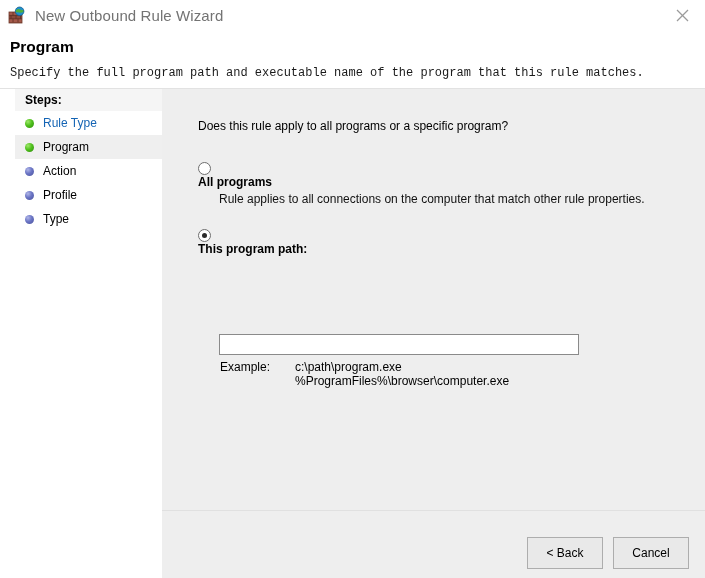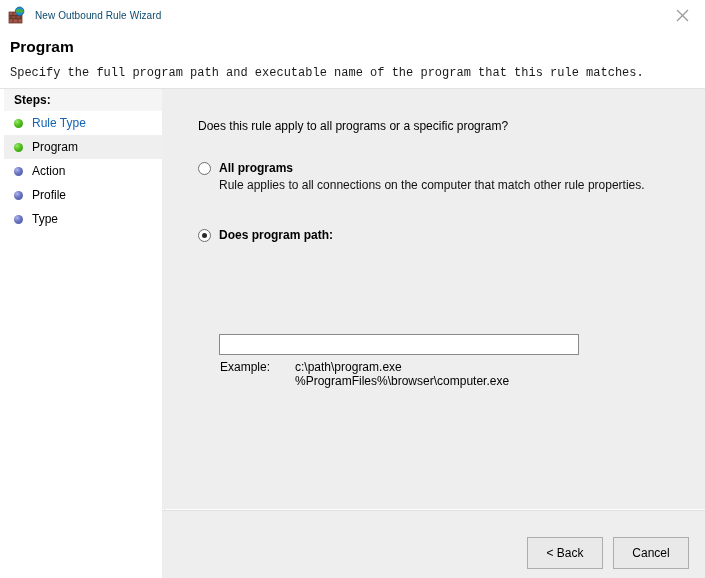--- a/index.html
+++ b/index.html
@@ -29,22 +29,22 @@
   }
   .titlebar-icon {
     width: 18px;
     height: 18px;
     margin-left: 8px;
     position: relative;
     flex: 0 0 auto;
   }
   .titlebar-text {
     margin-left: 9px;
-    font-size: 10px;
-    color: #0c4a6e;
+    font-size: 15px;
+    color: #737373;
     letter-spacing: 0.1px;
   }
   .close-btn {
     position: absolute;
     right: 0; top: 0;
     width: 45px;
     height: 30px;
     display: flex;
     align-items: center;
     justify-content: center;
@@ -81,21 +81,21 @@
     left: 0;
     top: 88px;
     width: 705px;
     height: 1px;
     background: #e2e2e2;
   }
 
   
   .sidebar {
     position: absolute;
-    left: 4px;
+    left: 15px;
     top: 89px;
     width: 161px;
     height: 489px;
     background: #ffffff;
     border-right: 1px solid #e4e4e4;
     box-sizing: border-box;
   }
   .steps-header {
     height: 22px;
     background: #f5f5f5;
@@ -131,40 +131,40 @@
   }
   .step-label.link { color: #1464b4; }
   .step-label.plain { color: #000000; }
 
   
   .main {
     position: absolute;
     left: 162px;
     top: 89px;
     width: 543px;
-    height: 420px;
+    height: 489px;
     background: #eeeeee;
     box-sizing: border-box;
   }
   .content-inner {
     position: absolute;
     left: 0; top: 0;
     width: 543px;
     height: 421px;
   }
   .question {
     position: absolute;
     left: 36px;
     top: 30px;
     font-size: 12px;
     color: #000;
   }
 
   .opt-block { position: absolute; left: 36px; }
-  .opt-row { display: flex; align-items: flex-start; }
+  .opt-row { display: flex; align-items: flex-start; flex-direction: column; }
   .radio {
     width: 13px;
     height: 13px;
     border-radius: 50%;
     border: 1px solid #6e6e6e;
     background: #ffffff;
     box-sizing: border-box;
     margin-right: 8px;
     margin-top: 1px;
     position: relative;
@@ -333,21 +333,21 @@
       <div class="opt-row">
         <span class="radio"></span>
         <span class="opt-title">All programs</span>
       </div>
       <div class="opt-desc">Rule applies to all connections on the computer that match other rule properties.</div>
     </div>
 
     <div class="opt-block" style="top:139px;">
       <div class="opt-row">
         <span class="radio checked"></span>
-        <span class="opt-title">Does program path:</span>
+        <span class="opt-title">This program path:</span>
       </div>
     </div>
 
     <div class="path-row">
       <input class="path-input" type="text" value="" style="">
     </div>
 
     <div class="example-label">Example:</div>
     <div class="example-lines">
       <div>c:\path\program.exe</div>

